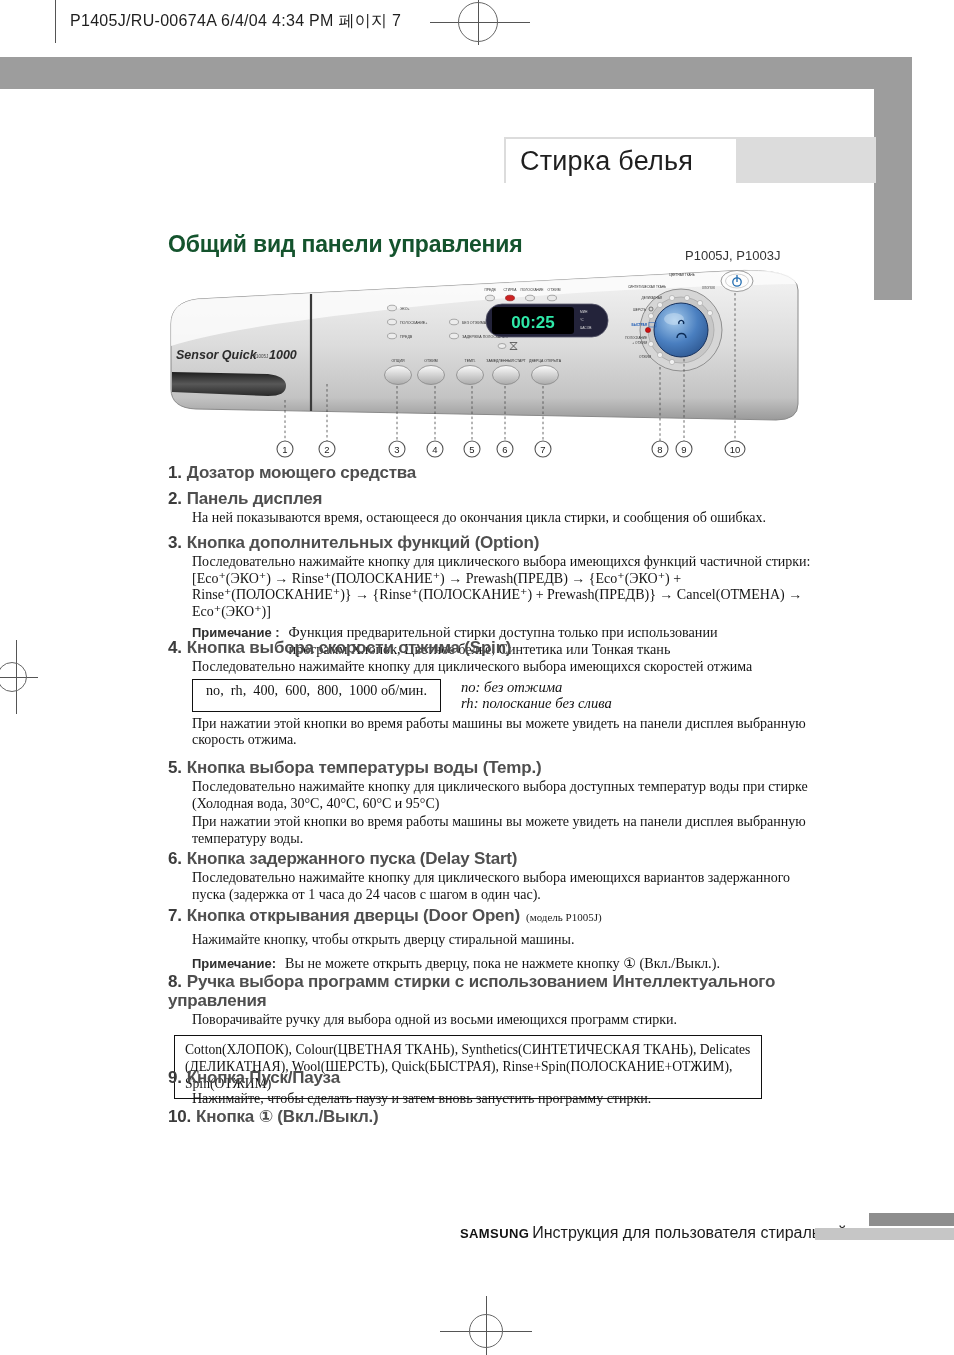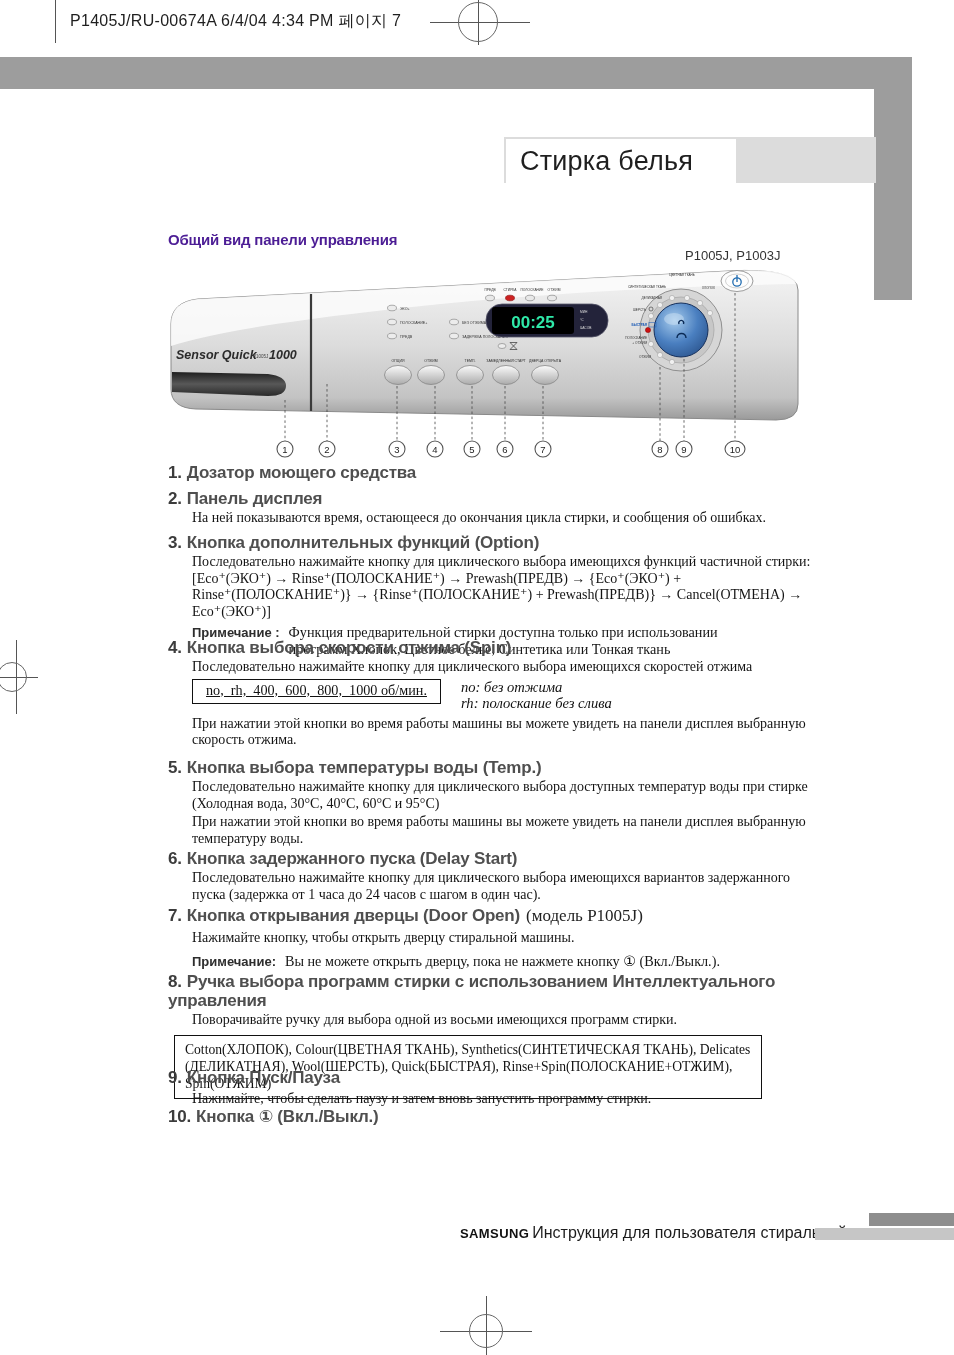--- a/index.html
+++ b/index.html
@@ -15,37 +15,37 @@
   .regcircle { position:absolute; border:1px solid #666; border-radius:50%; background:transparent; }
 
   .print-line { position:absolute; left:70px; top:11px; font-size:16px; color:#1f1f1f; letter-spacing:.3px; }
 
   .band-top { position:absolute; left:0; top:57px; width:908px; height:32px; background:#9d9d9d; }
   .strip-right { position:absolute; left:874px; top:57px; width:38px; height:243px; background:#9d9d9d; }
   .title-banner { position:absolute; left:504px; top:137px; width:372px; height:46px; background:#dcdcdc; }
   .title-box { position:absolute; left:506px; top:139px; width:230px; height:45px; background:#ffffff; display:flex; align-items:center; }
   .title-box span { font-size:27px; color:#1f1f1f; padding-left:14px; letter-spacing:.2px; }
 
-  .section-heading { position:absolute; left:168px; top:231px; font-size:15px; font-weight:bold; color:#4c1d95; letter-spacing:-0.2px; }
+  .section-heading { position:absolute; left:168px; top:231px; font-size:23px; font-weight:bold; color:#14532d; letter-spacing:-0.2px; }
   .model-label { position:absolute; left:685px; top:248px; font-size:13px; color:#333; }
 
   .panel-wrap { position:absolute; left:168px; top:262px; width:632px; height:196px; }
   svg text { font-family:"Liberation Sans","DejaVu Sans",sans-serif; }
 
   
   .item { position:absolute; left:168px; width:646px; }
   .item-h { font-weight:bold; font-size:17px; line-height:19px; color:#4f4f4f; letter-spacing:-0.2px; }
   .item-h .num { color:#3c3c3c; margin-right:5px; }
-  .item-h .suffix { font-family:"Liberation Serif","DejaVu Serif",serif; font-weight:normal; font-size:17px; color:#222; margin-left:6px; letter-spacing:0; }
+  .item-h .suffix { font-family:"Liberation Serif","DejaVu Serif",serif; font-weight:normal; font-size:11px; color:#222; margin-left:6px; letter-spacing:0; }
   .body { margin:2px 0 0 24px; font-family:"Liberation Serif","DejaVu Serif","DejaVu Sans",serif; font-size:14px; line-height:16.5px; color:#141414; }
   .note { display:flex; margin:4px 0 0 24px; }
   .note-label { font-weight:bold; font-size:13px; color:#2d2d2d; white-space:nowrap; margin-right:9px; padding-top:1px; font-family:"Liberation Sans","DejaVu Sans",sans-serif; }
   .note-text { font-family:"Liberation Serif","DejaVu Serif","DejaVu Sans",serif; font-size:14.2px; line-height:16.5px; color:#141414; }
   .row4 { display:flex; align-items:flex-start; margin-top:3px; }
-  .spin-box { margin-left:24px; border:1.3px solid #111; padding:2px 13px 4px 13px; font-family:"Liberation Serif","DejaVu Serif",serif; font-size:14.2px; white-space:pre; color:#111;text-decoration:underline; }
+  .spin-box { margin-left:24px; border:1.3px solid #111; padding:2px 13px 12px 13px; font-family:"Liberation Serif","DejaVu Serif",serif; font-size:14.2px; white-space:pre; color:#111; }
   .side-notes { margin-left:20px; font-family:"Liberation Serif","DejaVu Serif",serif; font-style:italic; font-size:14.6px; line-height:16.5px; color:#111; }
   .prog-box { margin:6px 0 0 6px; width:588px; border:1.3px solid #111; padding:5px 10px 6px 10px; font-family:"Liberation Serif","DejaVu Serif",serif; font-size:13.6px; line-height:17px; color:#111; }
   .p2 { margin-top:4px; }
 
   
   .footer-row { position:absolute; left:460px; top:1224px; display:flex; align-items:baseline; }
   .footer-brand { font-weight:bold; font-size:13px; letter-spacing:.4px; color:#101010; }
   .footer-label { font-size:16px; color:#1c1c1c; margin-left:3px; }
   .footer-page { font-weight:bold; font-size:15px; color:#101010; margin-left:11px; }
   .footer-bar-light { position:absolute; left:815px; top:1228px; width:139px; height:12px; background:#c6c6c6; }

